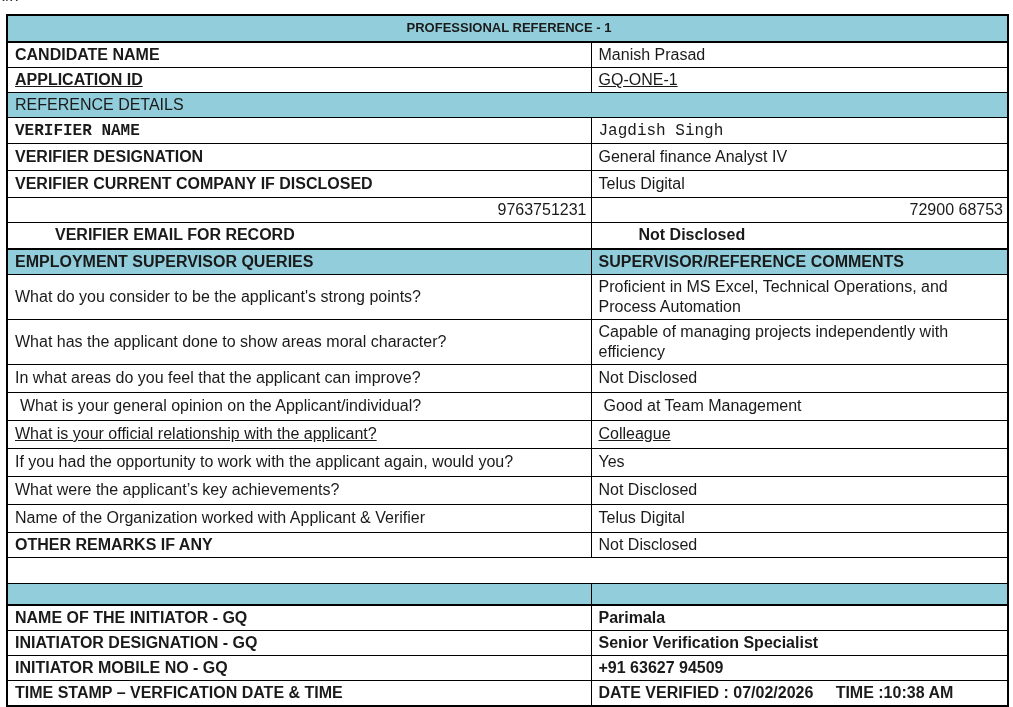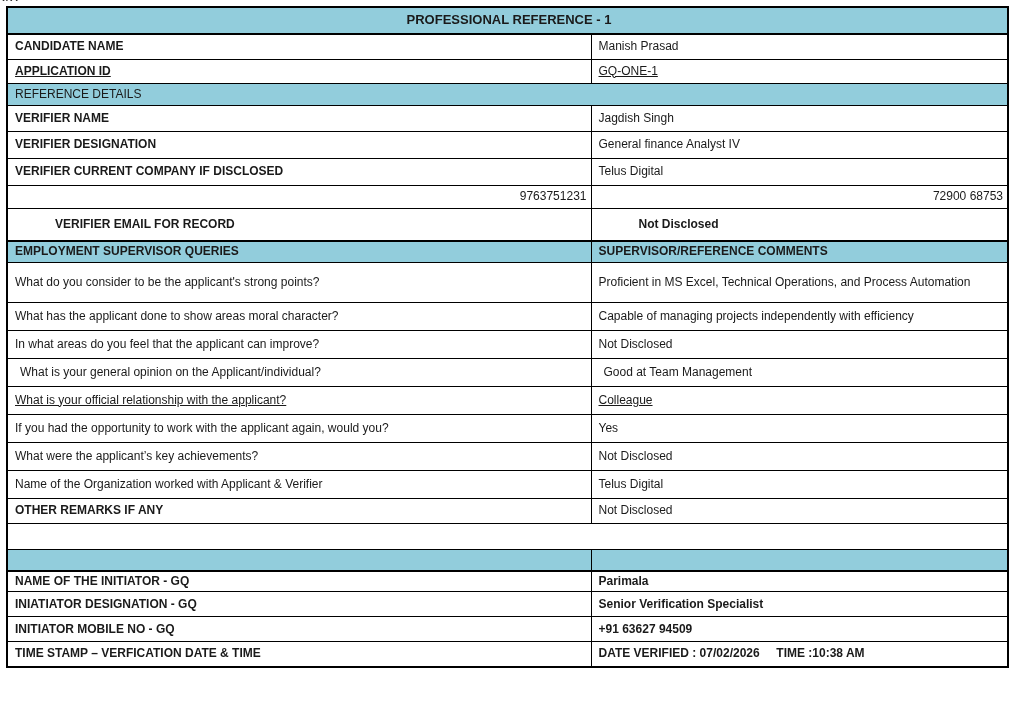--- a/index.html
+++ b/index.html
@@ -8,54 +8,54 @@
   body {
     width: 1013px; height: 707px; overflow: hidden; position: relative;
     font-family: "Liberation Sans", "DejaVu Sans", sans-serif; color: var(--ink);
   }
   .clipped-top {
     position: absolute; left: 2px; top: 0; height: 5px; width: 60px;
     overflow: hidden; font-size: 11px; font-weight: bold; color: #333;
   }
   .clipped-top span { display: block; margin-top: -9px; letter-spacing: 1px; }
   table.ref {
-    position: absolute; left: 6px; top: 6px; width: 1001px;
+    position: absolute; left: 6px; top: 14px; width: 1001px;
     border-collapse: collapse; table-layout: fixed;
     border: 2px solid var(--line);
   }
   col.c1 { width: 584px; }
   col.c2 { width: 417px; }
   td {
     border: 1px solid var(--line);
-    font-size: 12px; line-height: 1.25;
+    font-size: 16px; line-height: 1.25;
     padding: 2px 4px 2px 7px;
     vertical-align: middle;
     overflow: hidden;
   }
   tr.title-row td {
     background: var(--hdr); text-align: center; font-weight: bold;
     font-size: 13px; height: 27px; border-bottom: 2px solid var(--line);
   }
   tr.section td { background: var(--hdr); height: 22px; }
   tr.header2 td {
     background: var(--hdr); font-weight: bold; height: 21px;
     border-top: 2px solid var(--line);
   }
   tr.spacer-white td { height: 15px; }
   tr.spacer-blue td { background: var(--hdr); height: 22px; border-bottom: 2px solid var(--line); }
   .b { font-weight: bold; }
   .val-text { white-space: pre-wrap; }
   
   tbody tr:nth-child(1) td { height: 25px; }
   tbody tr:nth-child(2) td { height: 24px; text-decoration: underline; }
-  tbody tr:nth-child(4) td { height: 26px; }
+  tbody tr:nth-child(4) td { height: 26px; font-family: Liberation Mono, monospace; }
   tbody tr:nth-child(5) td { height: 27px; }
   tbody tr:nth-child(6) td { height: 27px; }
   tbody tr:nth-child(7) td { height: 23px; text-align: right; }
-  tbody tr:nth-child(8) td { height: 33px; padding-left: 47px; }
+  tbody tr:nth-child(8) td { height: 26px; padding-left: 47px; }
   tbody tr:nth-child(10) td { height: 40px; }
   tbody tr:nth-child(10) .val-text { max-width: 378px; }
   tbody tr:nth-child(11) td { height: 28px; }
   tbody tr:nth-child(12) td { height: 28px; }
   tbody tr:nth-child(13) td { height: 28px; padding-left: 12px; }
   tbody tr:nth-child(14) td { height: 28px; text-decoration: underline; }
   tbody tr:nth-child(15) td { height: 28px; }
   tbody tr:nth-child(16) td { height: 28px; }
   tbody tr:nth-child(17) td { height: 28px; }
   tbody tr:nth-child(18) td { height: 25px; }

